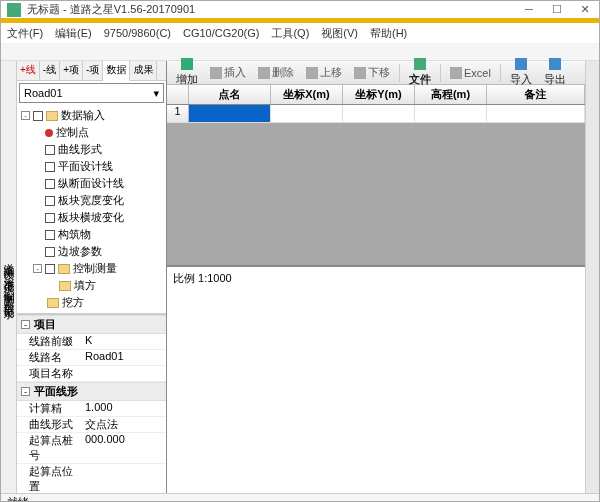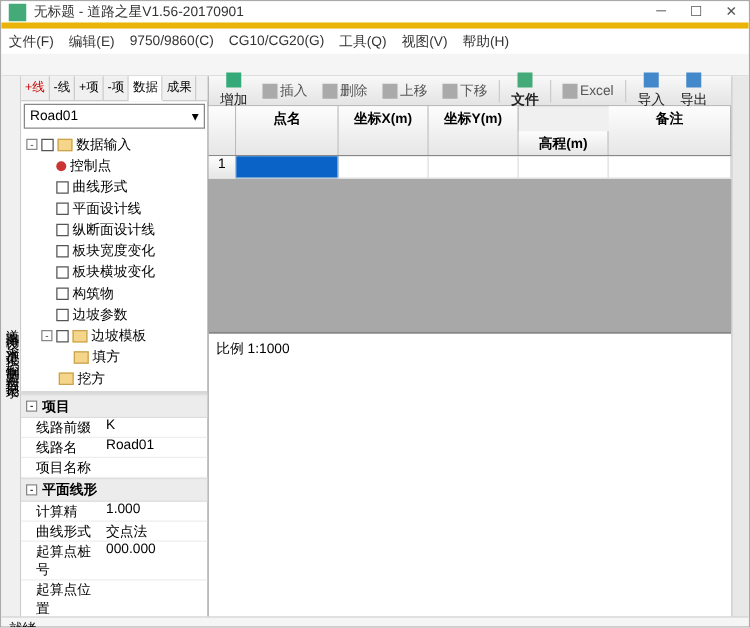--- a/index.html
+++ b/index.html
@@ -38,21 +38,21 @@
 .right-panel { flex: 1; display: flex; flex-direction: column; }
 .toolbar2 { height: 24px; background: linear-gradient(#f8f8f8,#e4e4e4); border-bottom: 1px solid #bbb; display: flex; align-items: center; padding: 0 4px; gap: 2px; }
 .tbtn { display: flex; align-items: center; gap: 2px; padding: 2px 4px; cursor: pointer; color: #555; border: 1px solid transparent; border-radius: 2px; }
 .tbtn.enabled { color: #222; flex-direction: column; }
 .tbtn-icon { width: 12px; height: 12px; display: inline-block; }
 .tb-sep { width: 1px; height: 18px; background: #ccc; margin: 0 2px; }
 .grid-area { height: 180px; background: #a8a8a8; position: relative; }
 .grid-header { display: flex; background: #f0f0f0; border-bottom: 1px solid #888; }
 .gh { border-right: 1px solid #bbb; text-align: center; padding: 2px 0; background: linear-gradient(#fdfdfd,#e6e6e6); font-size: 11px; font-weight: bold; }
 .gh.rownum { width: 22px; }
-.gh.c1 { width: 82px; } .gh.c2 { width: 72px; } .gh.c3 { width: 72px; } .gh.c4 { width: 72px; margin-top: 20px; } .gh.c5 { flex: 1; }
+.gh.c1 { width: 82px; } .gh.c2 { width: 72px; } .gh.c3 { width: 72px; } .gh.c4 { width: 72px; } .gh.c5 { flex: 1; }
 .grid-row { display: flex; background: #fff; }
 .gc { border-right: 1px solid #ddd; border-bottom: 1px solid #ddd; height: 18px; }
 .gc.rownum { width: 22px; background: linear-gradient(#fdfdfd,#e6e6e6); text-align: center; border-right: 1px solid #bbb; }
 .gc.sel { background: #0a64c8; }
 .preview { flex: 1; background: #fff; border-top: 2px solid #888; padding: 4px 6px; }
 .statusbar { height: 18px; border-top: 1px solid #ccc; padding: 1px 6px; background: #f5f5f5; }
 .scrollbar-v { width: 14px; background: #e8e8e8; border-left: 1px solid #ccc; }
 </style>
 </head>
 <body>
@@ -139,21 +139,21 @@
         </div>
         <div class="tree-node d2">
           <span class="toggle empty"></span>
           <span class="cb"></span>
           <span>边坡参数</span>
         </div>
         <div class="tree-node d2">
           <span class="toggle">-</span>
           <span class="cb"></span>
           <span class="folder"></span>
-          <span>边坡模板</span>
+          <span>控制测量</span>
         </div>
         <div class="tree-node d3">
           <span class="toggle empty"></span>
           <span class="folder"></span>
           <span>填方</span>
         </div>
         <div class="tree-node d3">
           <span class="folder"></span>
           <span>挖方</span>
         </div>

